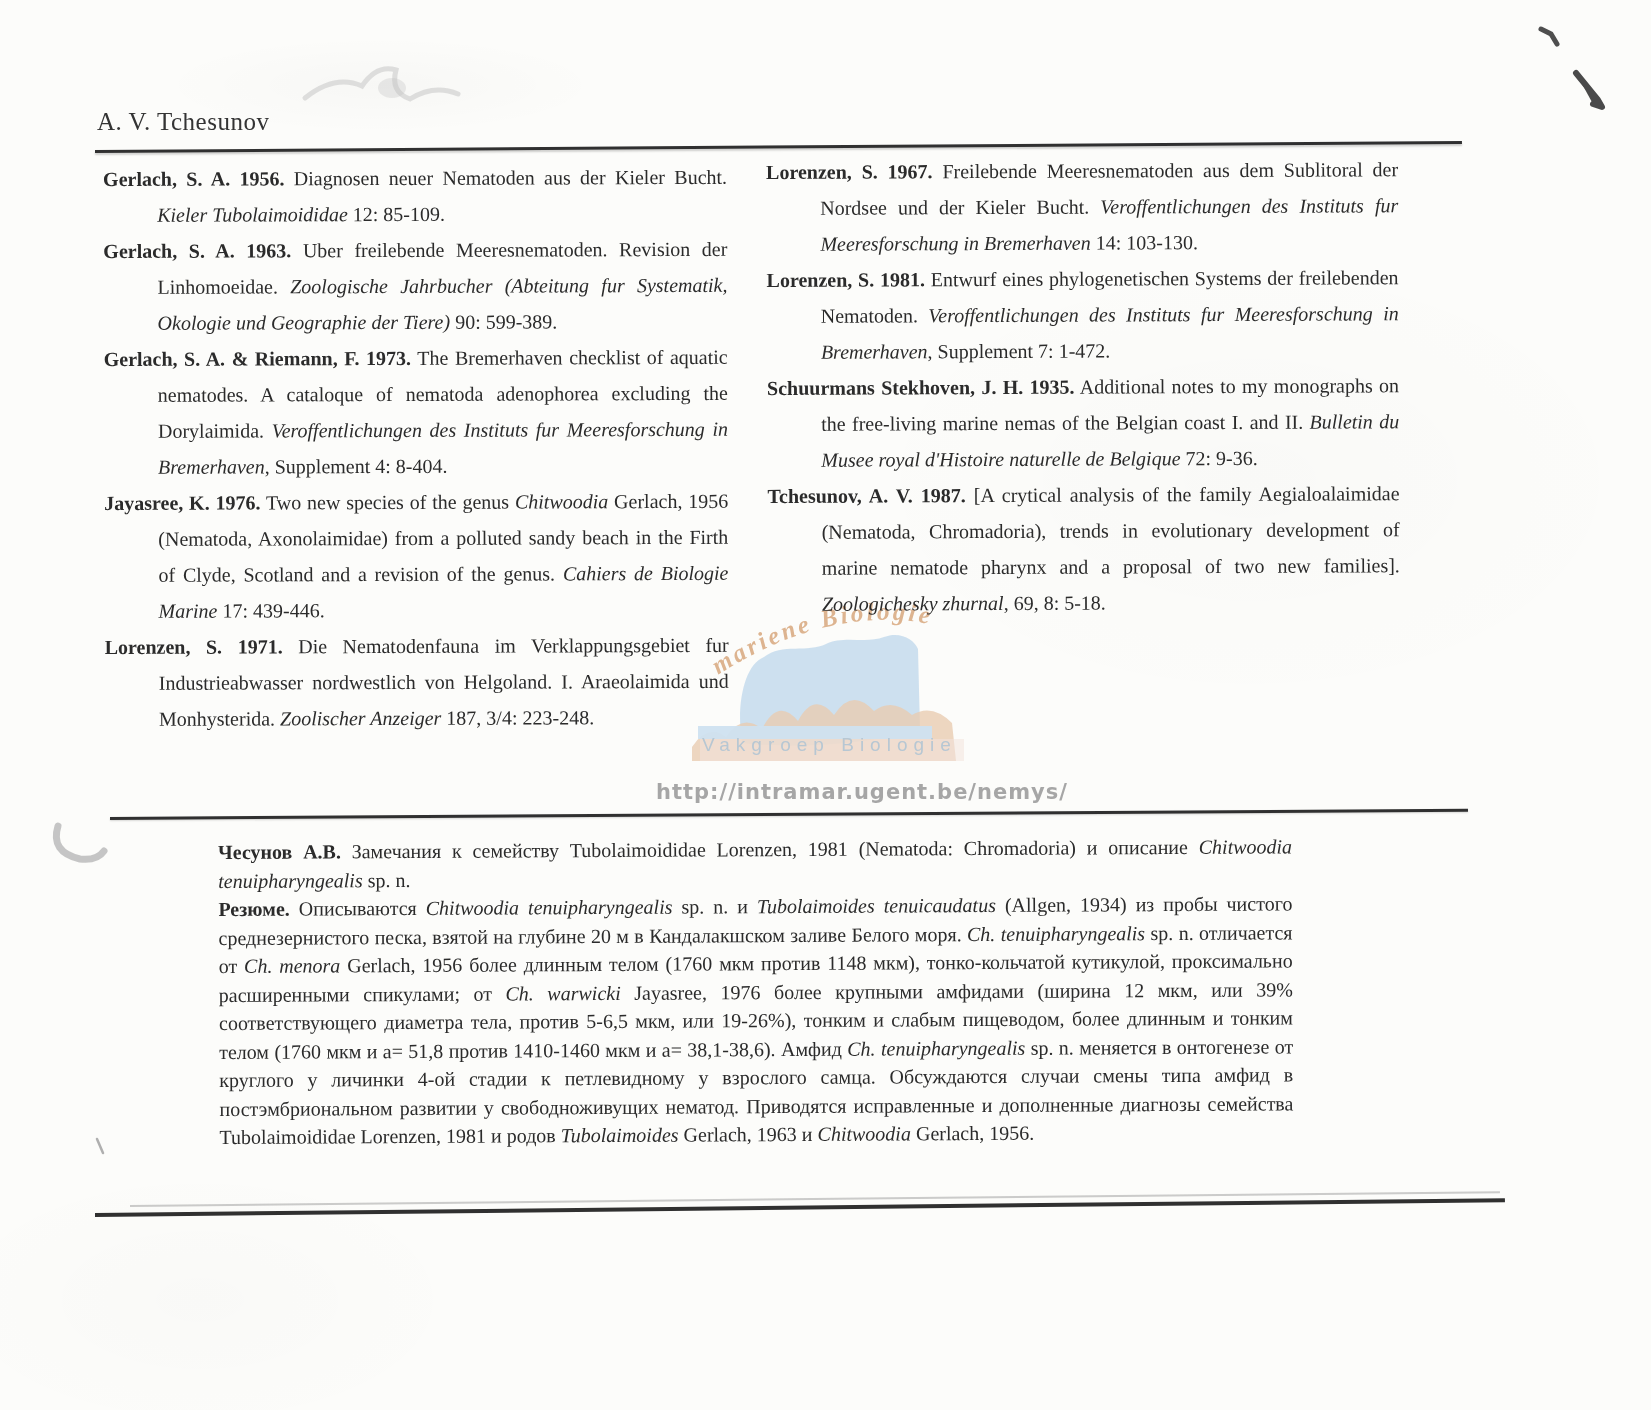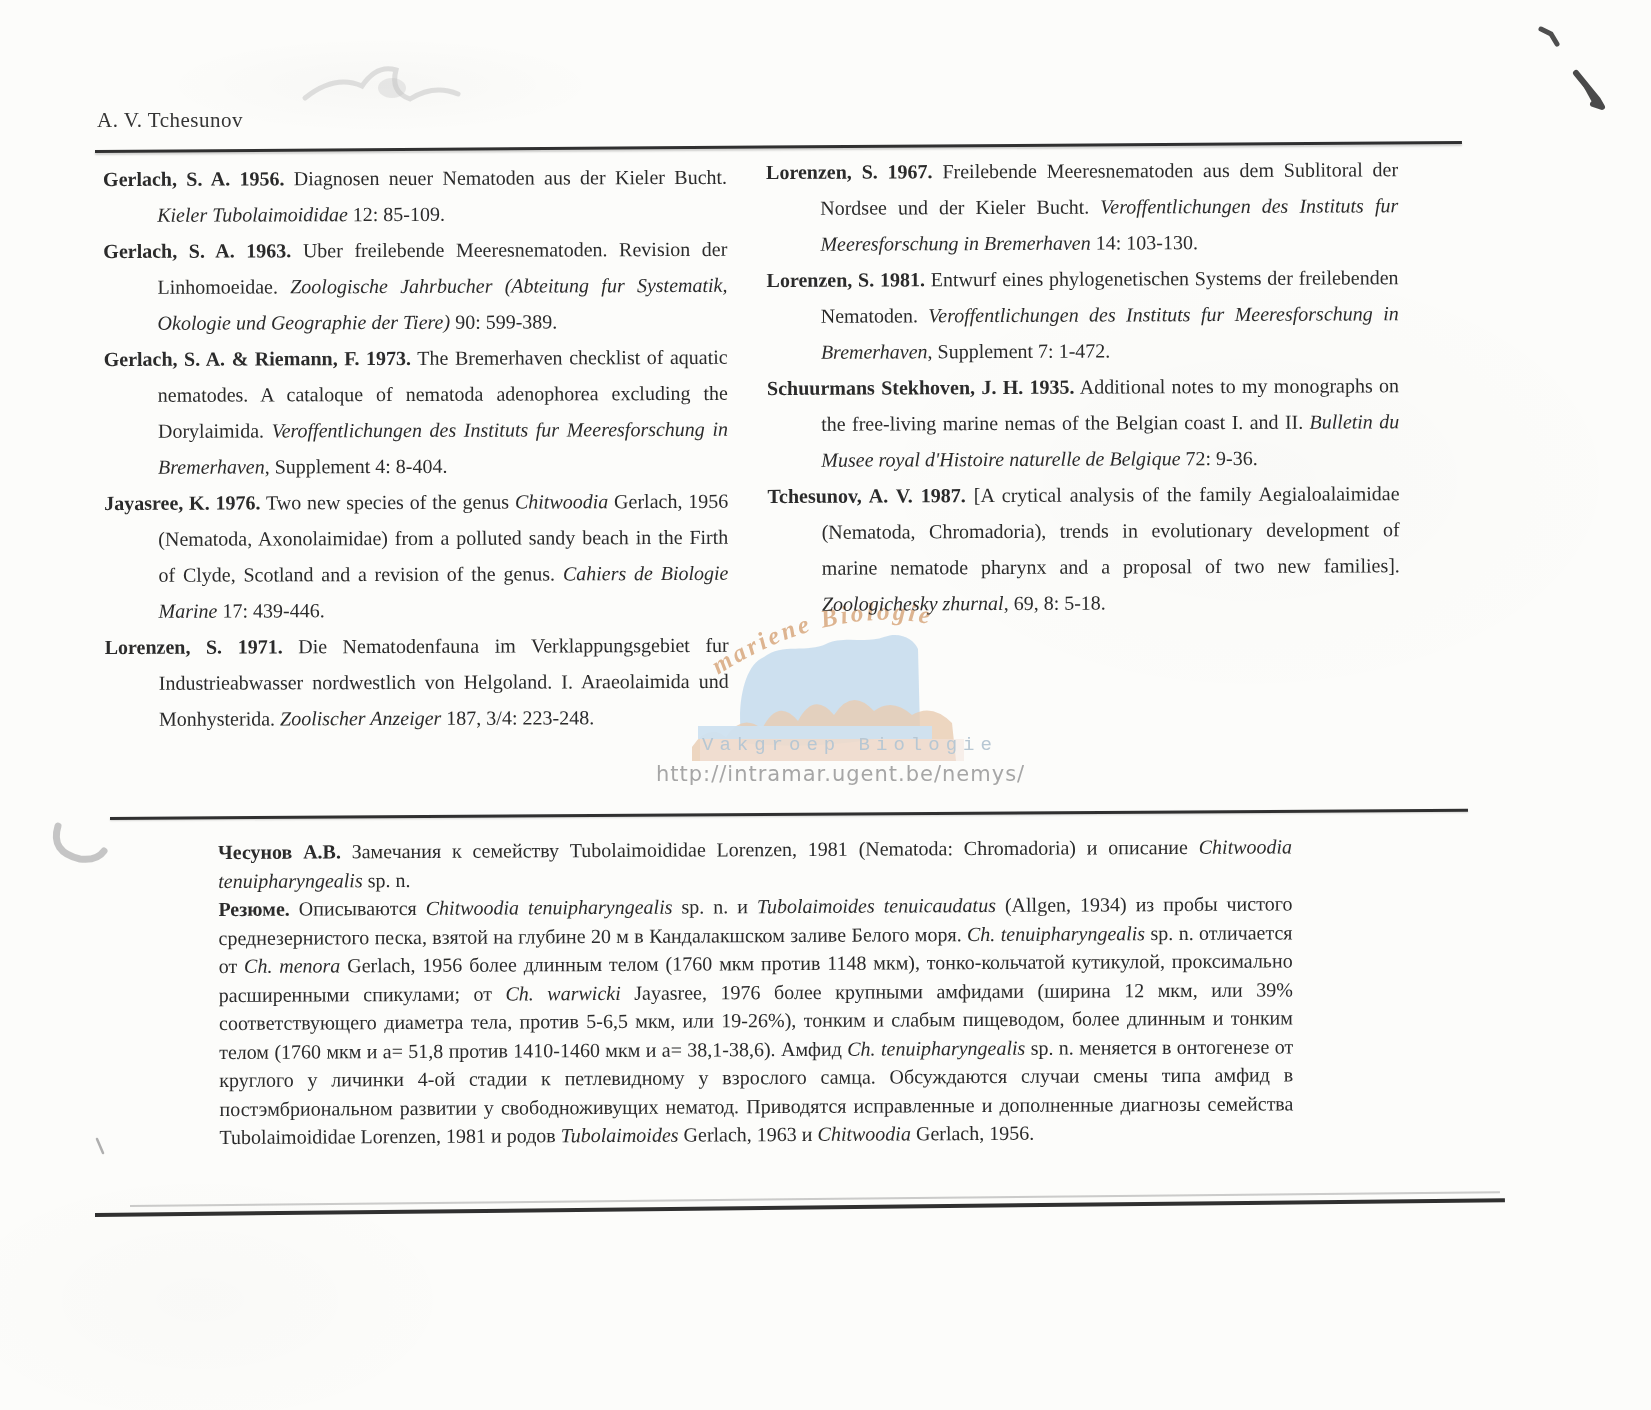--- a/index.html
+++ b/index.html
@@ -6,45 +6,45 @@
   .page{
     position:relative;width:1651px;height:1410px;overflow:hidden;
     background:
       radial-gradient(ellipse 320px 70px at 380px 85px, rgba(0,0,0,0.02), transparent 70%),
       radial-gradient(ellipse 600px 350px at 1250px 480px, rgba(0,0,0,0.012), transparent 70%),
       radial-gradient(ellipse 400px 200px at 200px 1300px, rgba(0,0,0,0.01), transparent 70%),
       #fcfcfa;
     font-family:"Liberation Serif", serif;color:#2b2b2b;
   }
   .header-author{
-    position:absolute;left:97px;top:108px;font-size:21px;letter-spacing:.5px;color:#343434;
+    position:absolute;left:97px;top:108px;font-size:25px;letter-spacing:.5px;color:#343434;
   }
   .rule{position:absolute;background:#303030;z-index:2;transform-origin:left center;}
   .rule1{left:95px;top:150px;width:1367px;height:3px;transform:rotate(-0.38deg);box-shadow:0 2px 2px rgba(0,0,0,.18);}
   .rule2{left:110px;top:817px;width:1358px;height:3px;transform:rotate(-0.35deg);box-shadow:0 1px 2px rgba(0,0,0,.15);}
   .rule3{left:95px;top:1213px;width:1410px;height:4px;transform:rotate(-0.6deg);}
   .rule3-ghost{left:130px;top:1205px;width:1370px;height:2px;background:#9a9a9a;opacity:.5;transform:rotate(-0.58deg);}
   .col{position:absolute;z-index:2;transform-origin:left top;}
   .col-left{left:103px;top:161px;width:624px;transform:rotate(-0.2deg);}
   .col-right{left:766px;top:154px;width:632px;transform:rotate(-0.25deg);}
   .ref{margin:0;padding-left:54px;text-indent:-54px;text-align:justify;font-size:20px;line-height:36px;}
   .seg-b{font-weight:bold;}
   .seg-i{font-style:italic;}
   .abstract{position:absolute;left:218px;top:838px;width:1074px;z-index:2;font-size:20px;line-height:28.5px;transform:rotate(-0.3deg);transform-origin:left top;}
   .abstract p{margin:0;text-align:justify;}
   
   .watermark{position:absolute;left:630px;top:565px;width:395px;height:235px;z-index:1;}
   .watermark svg{position:absolute;left:0;top:0;}
   .wm-arc-text{font-family:"Liberation Serif",serif;font-style:italic;font-weight:bold;font-size:25px;letter-spacing:3px;opacity:.85;}
   .wm-bar-text{
-    position:absolute;left:72px;top:169px;font-family:Liberation Mono, monospace;
+    position:absolute;left:72px;top:169px;font-family:Liberation Sans, sans-serif;
     font-size:19px;letter-spacing:6px;color:#b7c7d3;white-space:nowrap;
   }
   .wm-url{
-    position:absolute;left:26px;top:197px;font-family:"DejaVu Sans",sans-serif;font-weight:normal;
+    position:absolute;left:26px;top:215px;font-family:"DejaVu Sans",sans-serif;font-weight:bold;
     font-size:21px;letter-spacing:1px;color:#a6a6a6;white-space:nowrap;
   }
   .artifacts{position:absolute;left:0;top:0;z-index:3;pointer-events:none;}
 </style>
 </head>
 <body>
 
 <div class="page">
 
   <div class="watermark">

